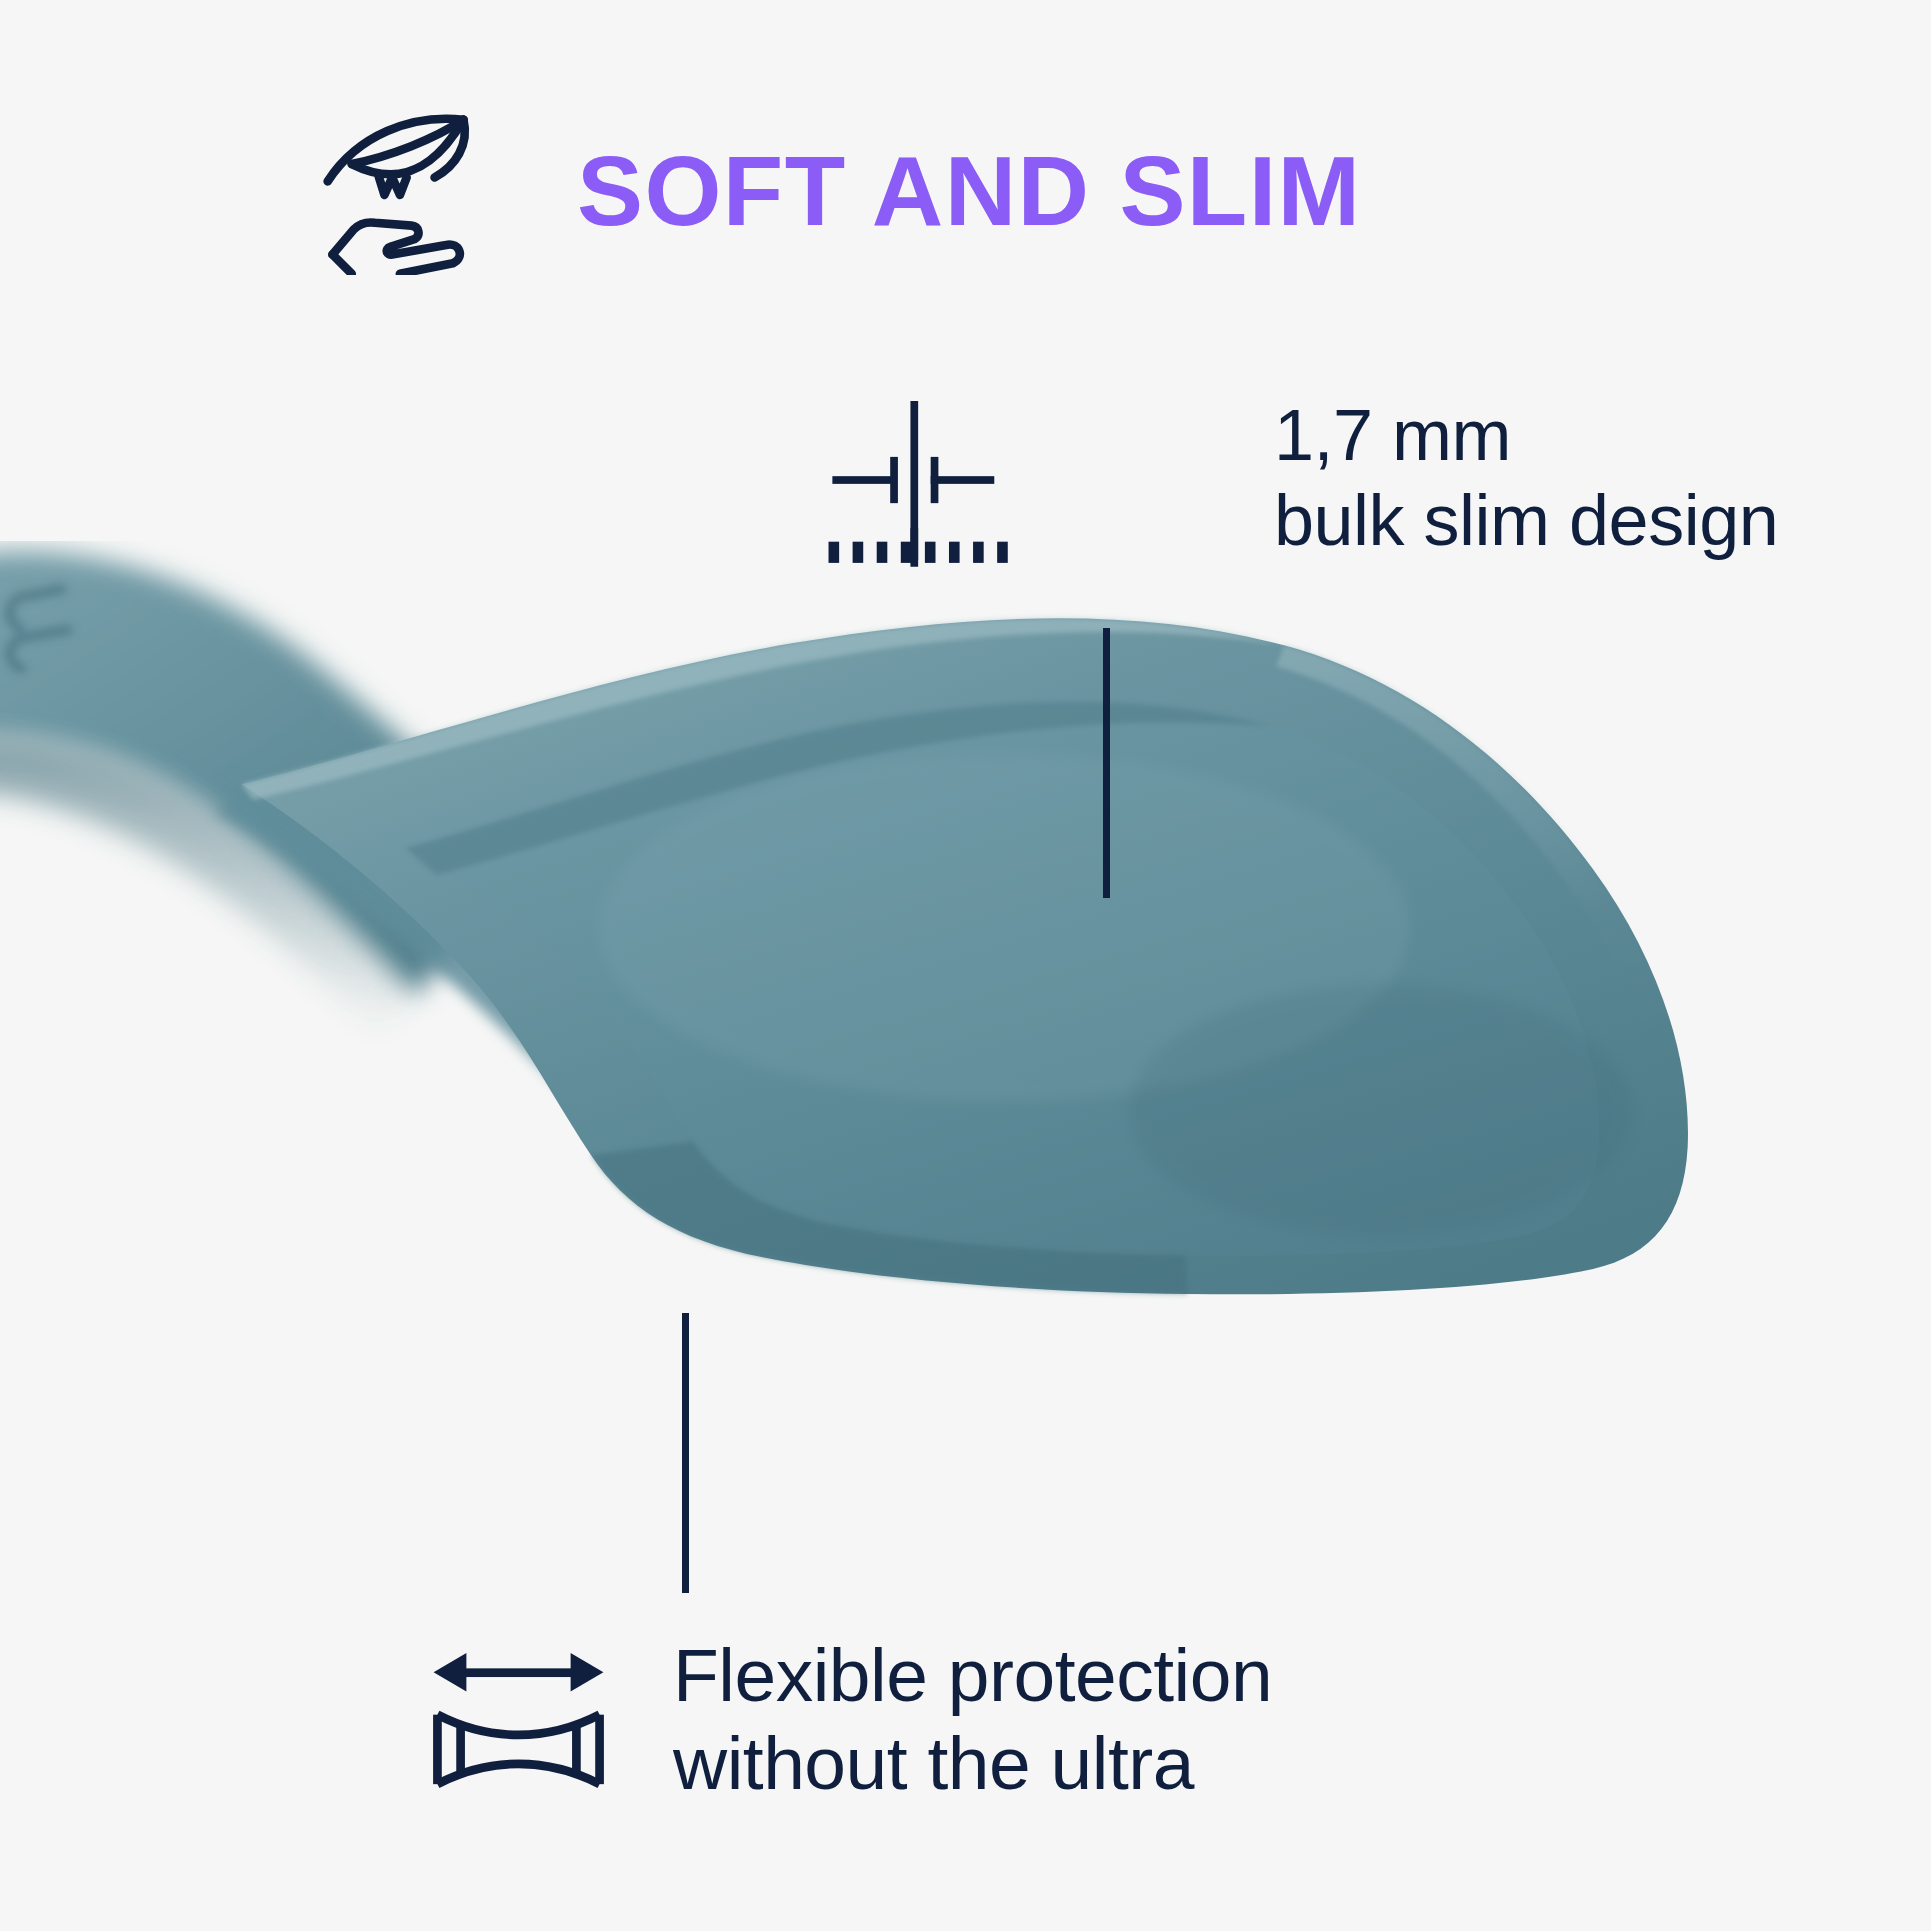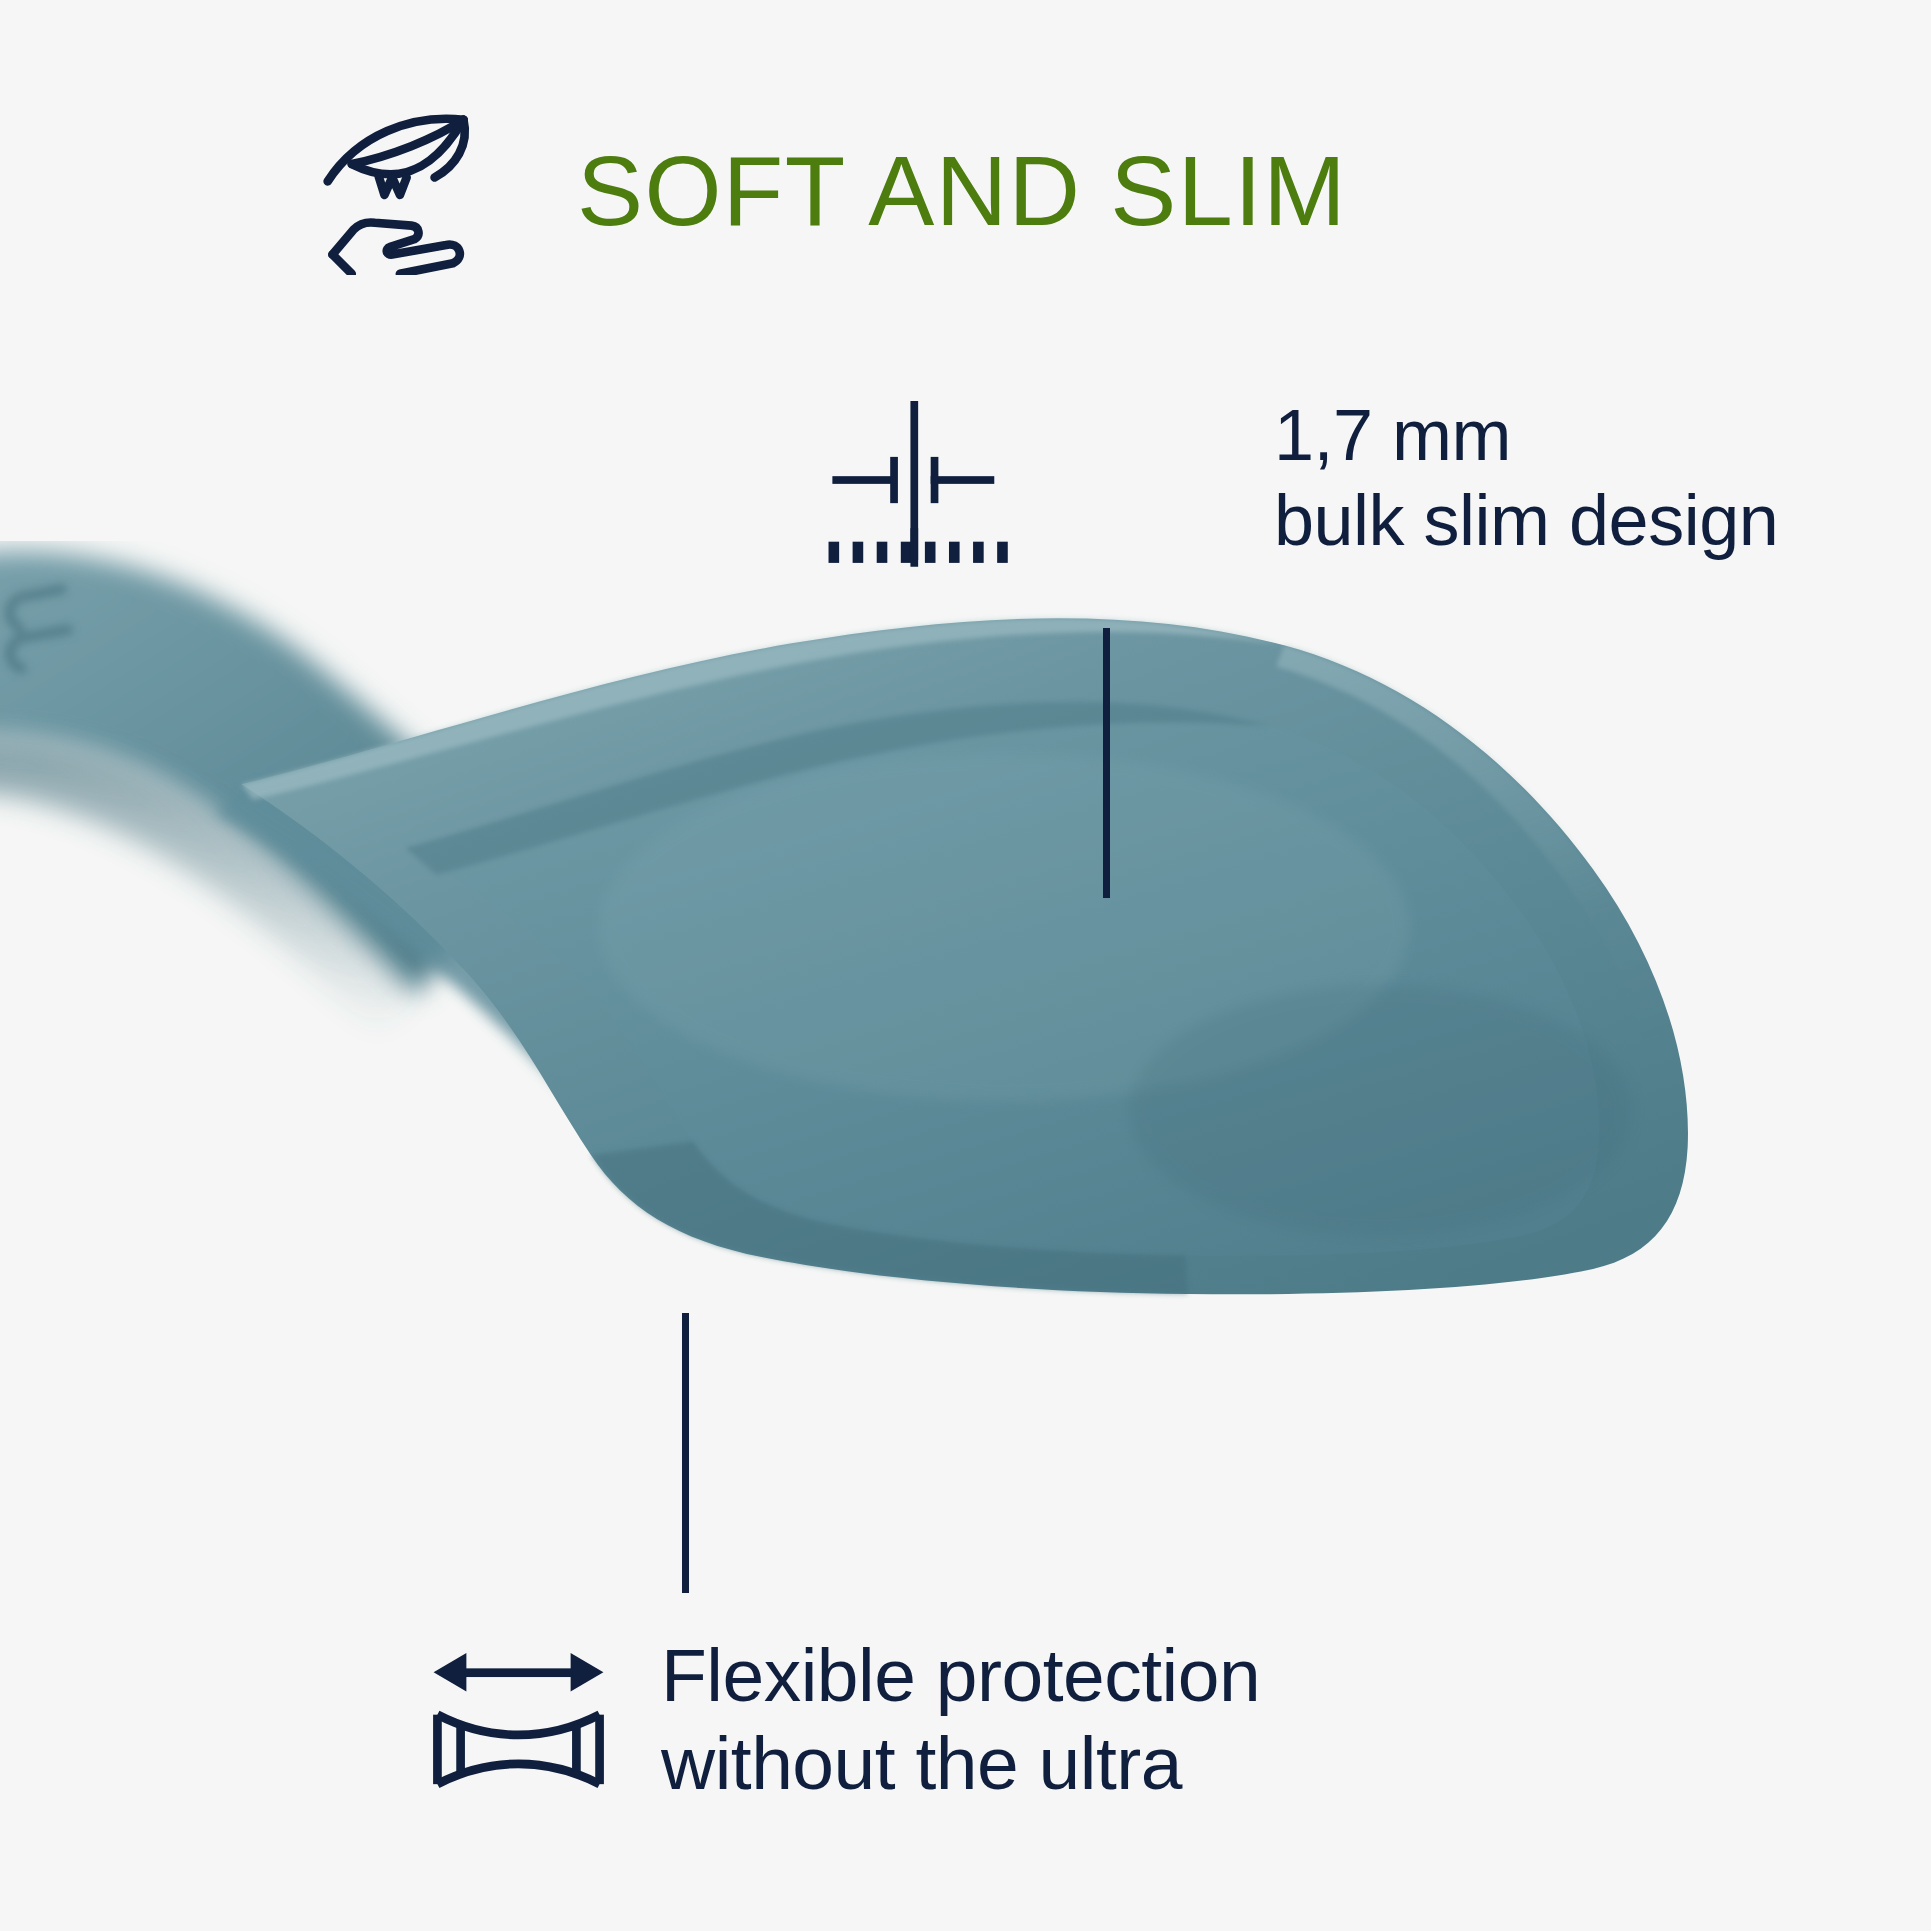--- a/index.html
+++ b/index.html
@@ -23,25 +23,25 @@
     position: absolute;
     left: 319px;
     top: 106px;
     display: flex;
     align-items: center;
     gap: 75px;
   }
   .header-icon { width: 183px; height: 169px; display:block; }
   .header-title {
     font-size: 99px;
-    font-weight: 400;
+    font-weight: 700;
     letter-spacing: 1.4px;
     line-height: 1;
     white-space: nowrap;
-    color: #4d7c0f;
+    color: #8b5cf6;
   }
 
   
   .product-stage {
     position: absolute;
     left: 0;
     top: 541px;
     width: 1931px;
     height: 1062px;
     overflow: visible;
@@ -91,21 +91,21 @@
     height: 280px;
     background: #0f1f3d;
   }
 
   .callout-flex {
     position: absolute;
     left: 422px;
     top: 1632px;
     display: flex;
     align-items: flex-start;
-    gap: 46px;
+    gap: 58px;
   }
   .flex-icon { width: 193px; height: 145px; display:block; margin-top: 15.4px; }
   .flex-text {
     font-size: 75px;
     font-weight: 400;
     line-height: 1.17;
     letter-spacing: -0.5px;
     white-space: nowrap;
   }
   .flex-text .l1 { display:block; }

